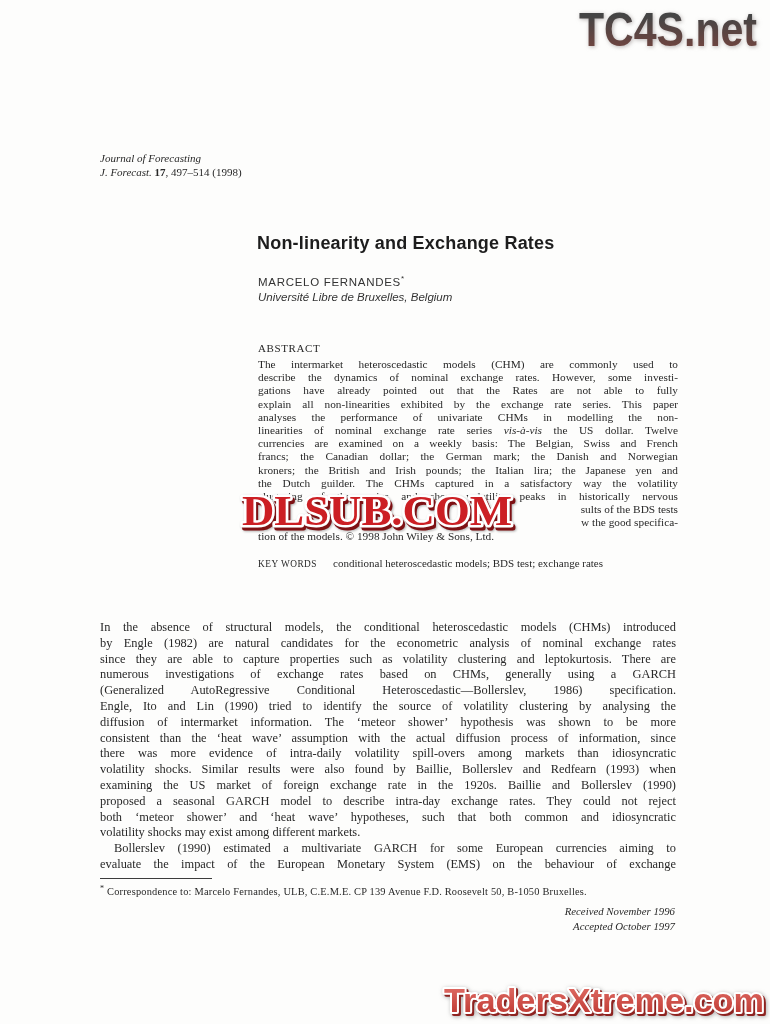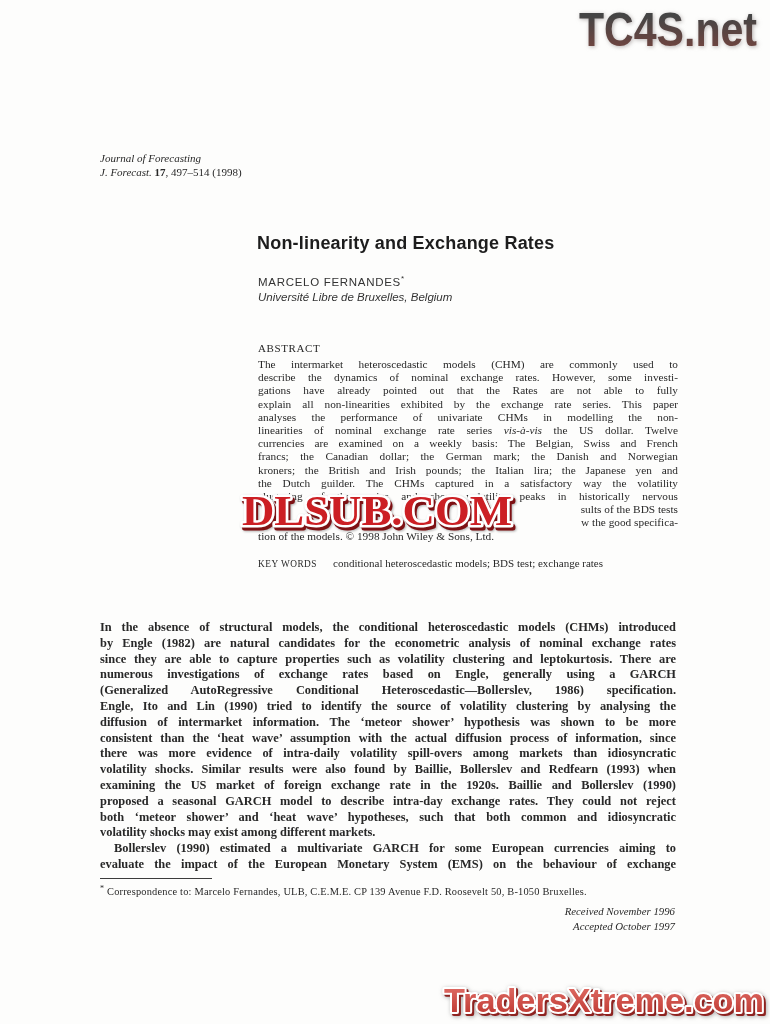--- a/index.html
+++ b/index.html
@@ -22,21 +22,21 @@
     font-size:11.5px;font-style:italic;color:#333;}
   
   .abs-head{position:absolute;left:258px;top:342px;font-size:11px;letter-spacing:0.6px;}
   .abs-body{position:absolute;left:258px;top:358px;width:420px;font-size:11.3px;line-height:13.2px;}
   .abs-body .jl{text-align:justify;text-align-last:justify;}
   .abs-body .rl{text-align:right;}
   .abs-body .ll{text-align:left;}
   .keywords{position:absolute;left:258px;top:557px;width:420px;font-size:11px;}
   .kw-label{font-size:9.3px;letter-spacing:0.5px;margin-right:16px;}
   
-  .body-text{position:absolute;left:100px;top:620px;width:576px;font-size:12.4px;line-height:15.8px;font-weight:bold;}
+  .body-text{position:absolute;left:100px;top:620px;width:576px;font-size:12.4px;line-height:15.8px;}
   .body-text .jl{text-align:justify;text-align-last:justify;}
   .body-text .ll{text-align:left;}
   .indent{text-indent:14px;}
   
   .footnote-rule{position:absolute;left:100px;top:878px;width:112px;border-top:1.2px solid #3c3c3c;}
   .footnote{position:absolute;left:100px;top:884px;width:576px;font-size:10.4px;letter-spacing:0.2px;}
   .footnote sup{font-size:8px;}
   .imprint-left{position:absolute;left:100px;top:904px;font-size:10.8px;line-height:14.5px;}
   .imprint-right{position:absolute;right:95px;top:904px;font-size:10.8px;line-height:14.5px;
     font-style:italic;text-align:right;}
@@ -83,21 +83,21 @@
     <div class="rl">w the good specifica-</div>
     <div class="ll">tion of the models. © 1998 John Wiley &amp; Sons, Ltd.</div>
   </div>
 
   <div class="keywords"><span class="kw-label">KEY WORDS</span><span class="kw-text">conditional heteroscedastic models; BDS test; exchange rates</span></div>
 
   <div class="body-text">
     <div class="jl">In the absence of structural models, the conditional heteroscedastic models (CHMs) introduced</div>
     <div class="jl">by Engle (1982) are natural candidates for the econometric analysis of nominal exchange rates</div>
     <div class="jl">since they are able to capture properties such as volatility clustering and leptokurtosis. There are</div>
-    <div class="jl">numerous investigations of exchange rates based on Engle, generally using a GARCH</div>
+    <div class="jl">numerous investigations of exchange rates based on CHMs, generally using a GARCH</div>
     <div class="jl">(Generalized AutoRegressive Conditional Heteroscedastic—Bollerslev, 1986) specification.</div>
     <div class="jl">Engle, Ito and Lin (1990) tried to identify the source of volatility clustering by analysing the</div>
     <div class="jl">diffusion of intermarket information. The ‘meteor shower’ hypothesis was shown to be more</div>
     <div class="jl">consistent than the ‘heat wave’ assumption with the actual diffusion process of information, since</div>
     <div class="jl">there was more evidence of intra-daily volatility spill-overs among markets than idiosyncratic</div>
     <div class="jl">volatility shocks. Similar results were also found by Baillie, Bollerslev and Redfearn (1993) when</div>
     <div class="jl">examining the US market of foreign exchange rate in the 1920s. Baillie and Bollerslev (1990)</div>
     <div class="jl">proposed a seasonal GARCH model to describe intra-day exchange rates. They could not reject</div>
     <div class="jl">both ‘meteor shower’ and ‘heat wave’ hypotheses, such that both common and idiosyncratic</div>
     <div class="ll">volatility shocks may exist among different markets.</div>

